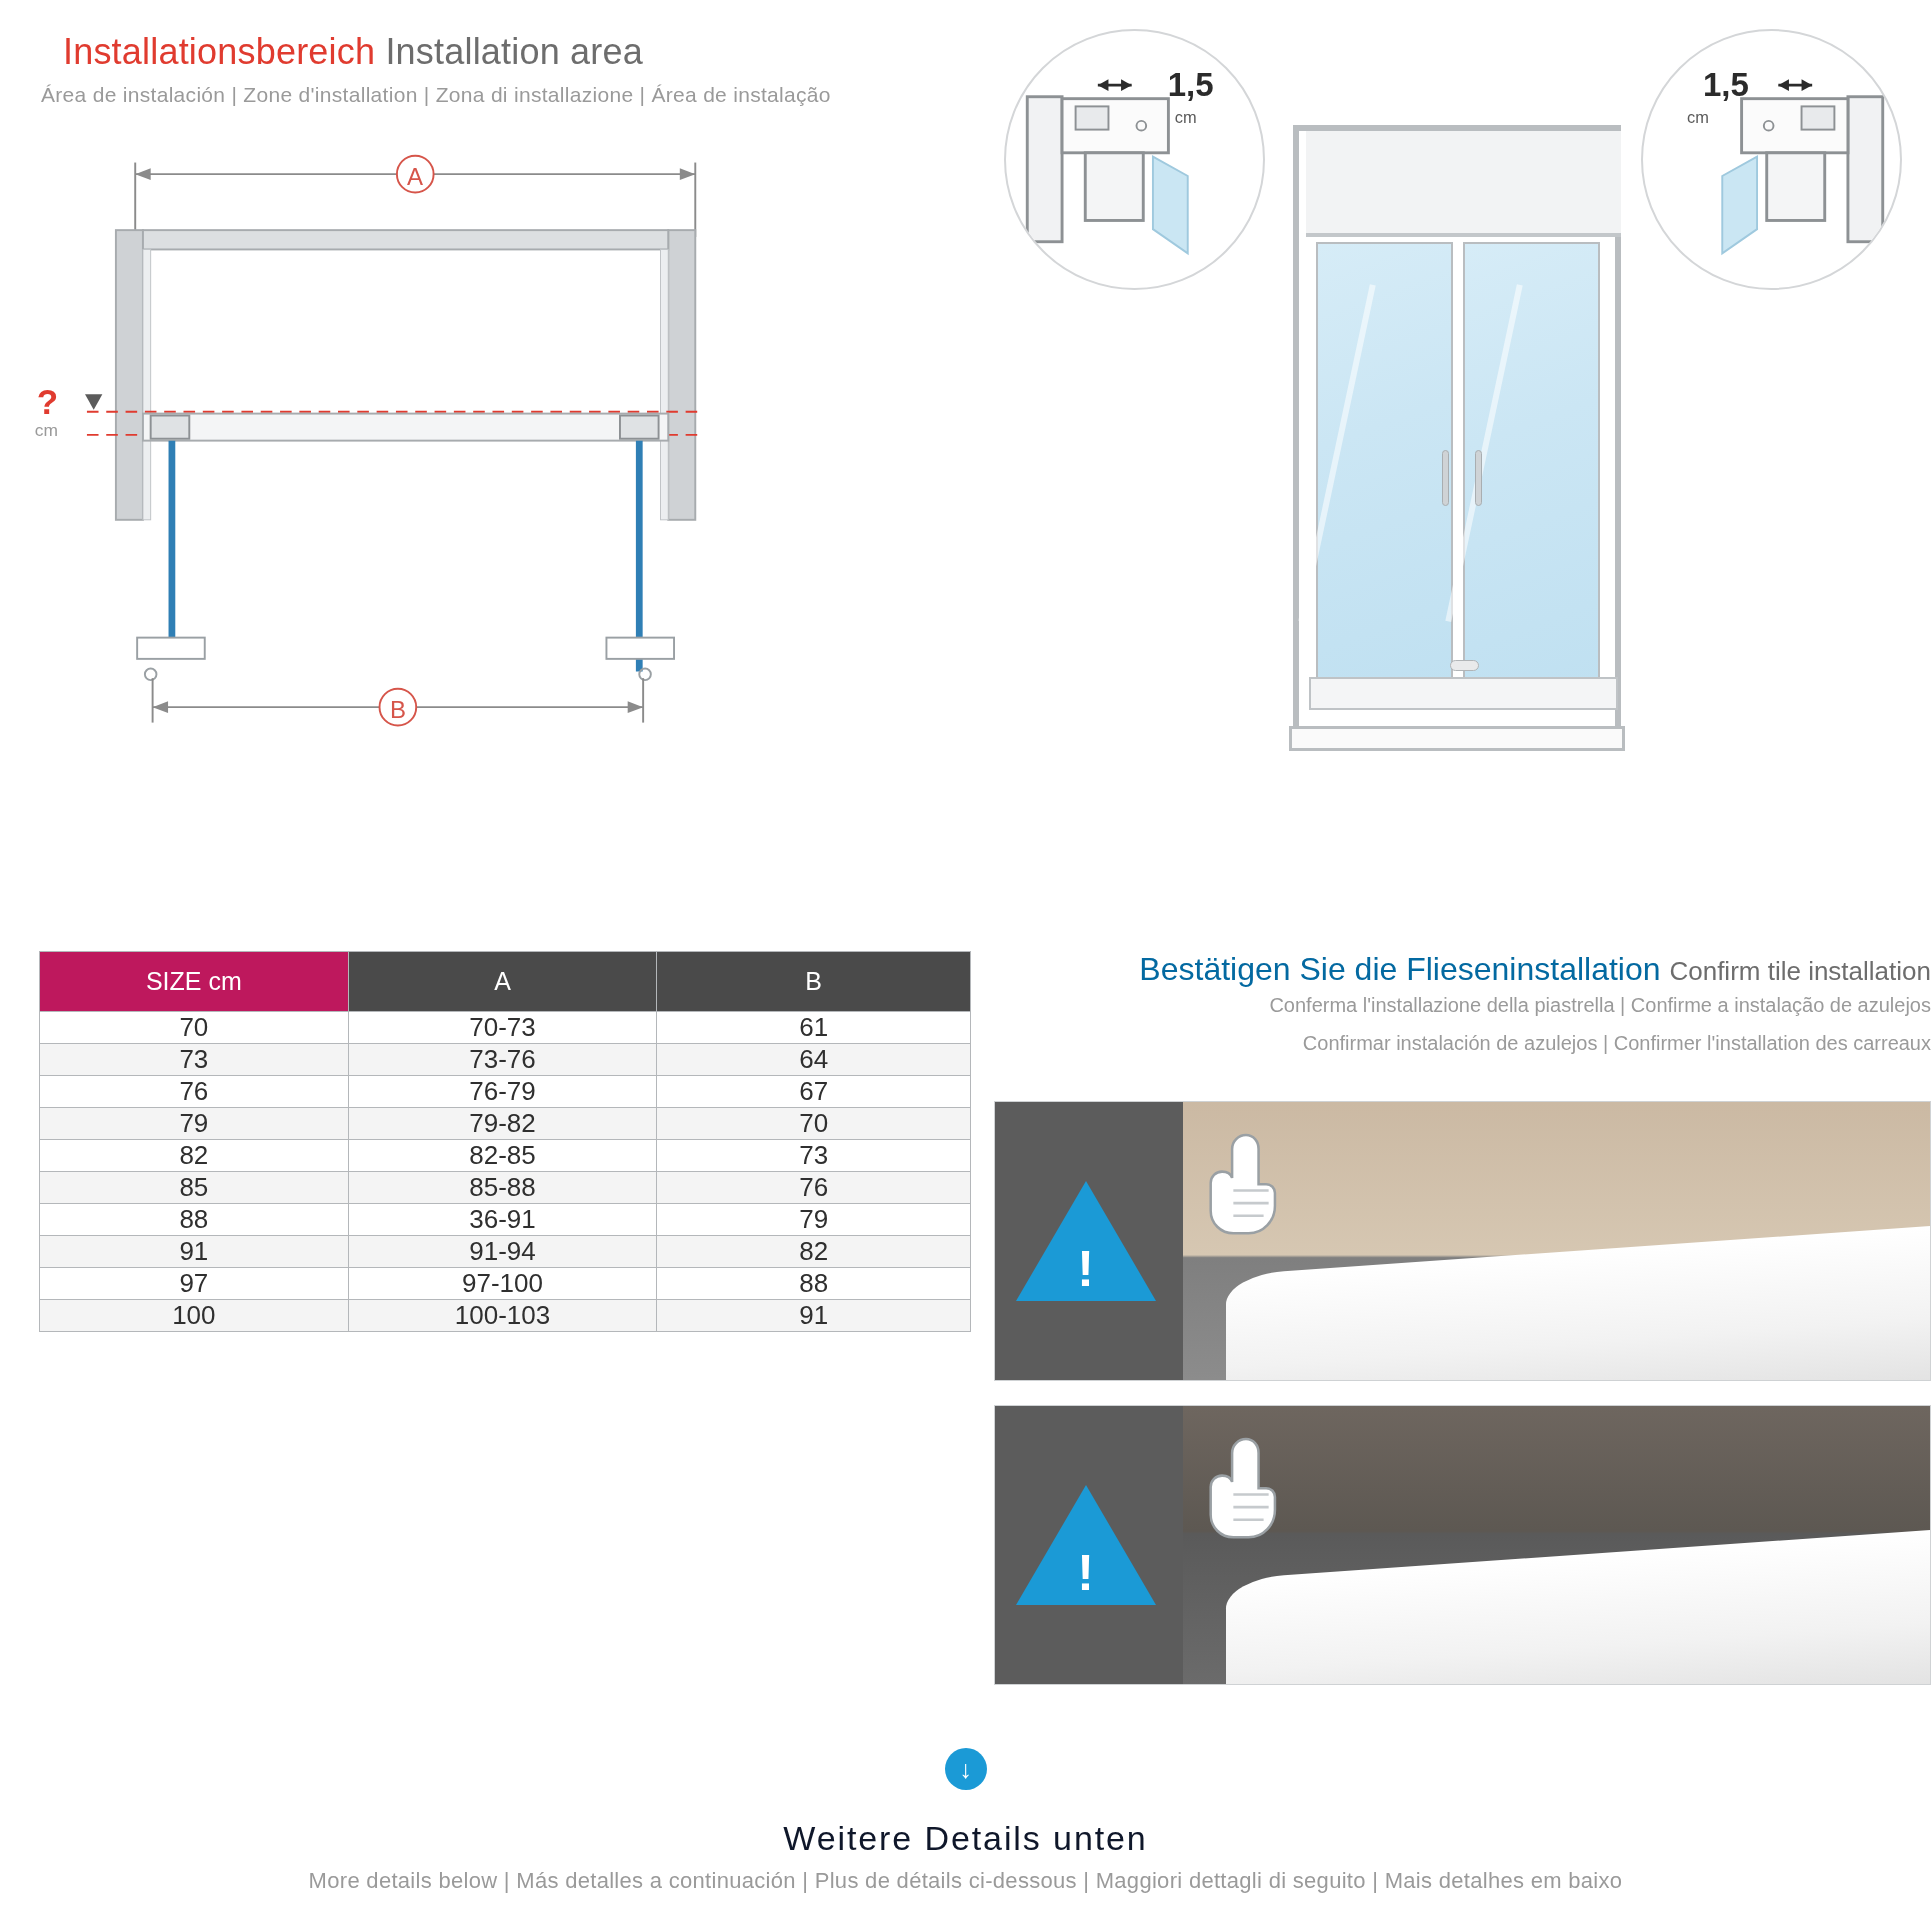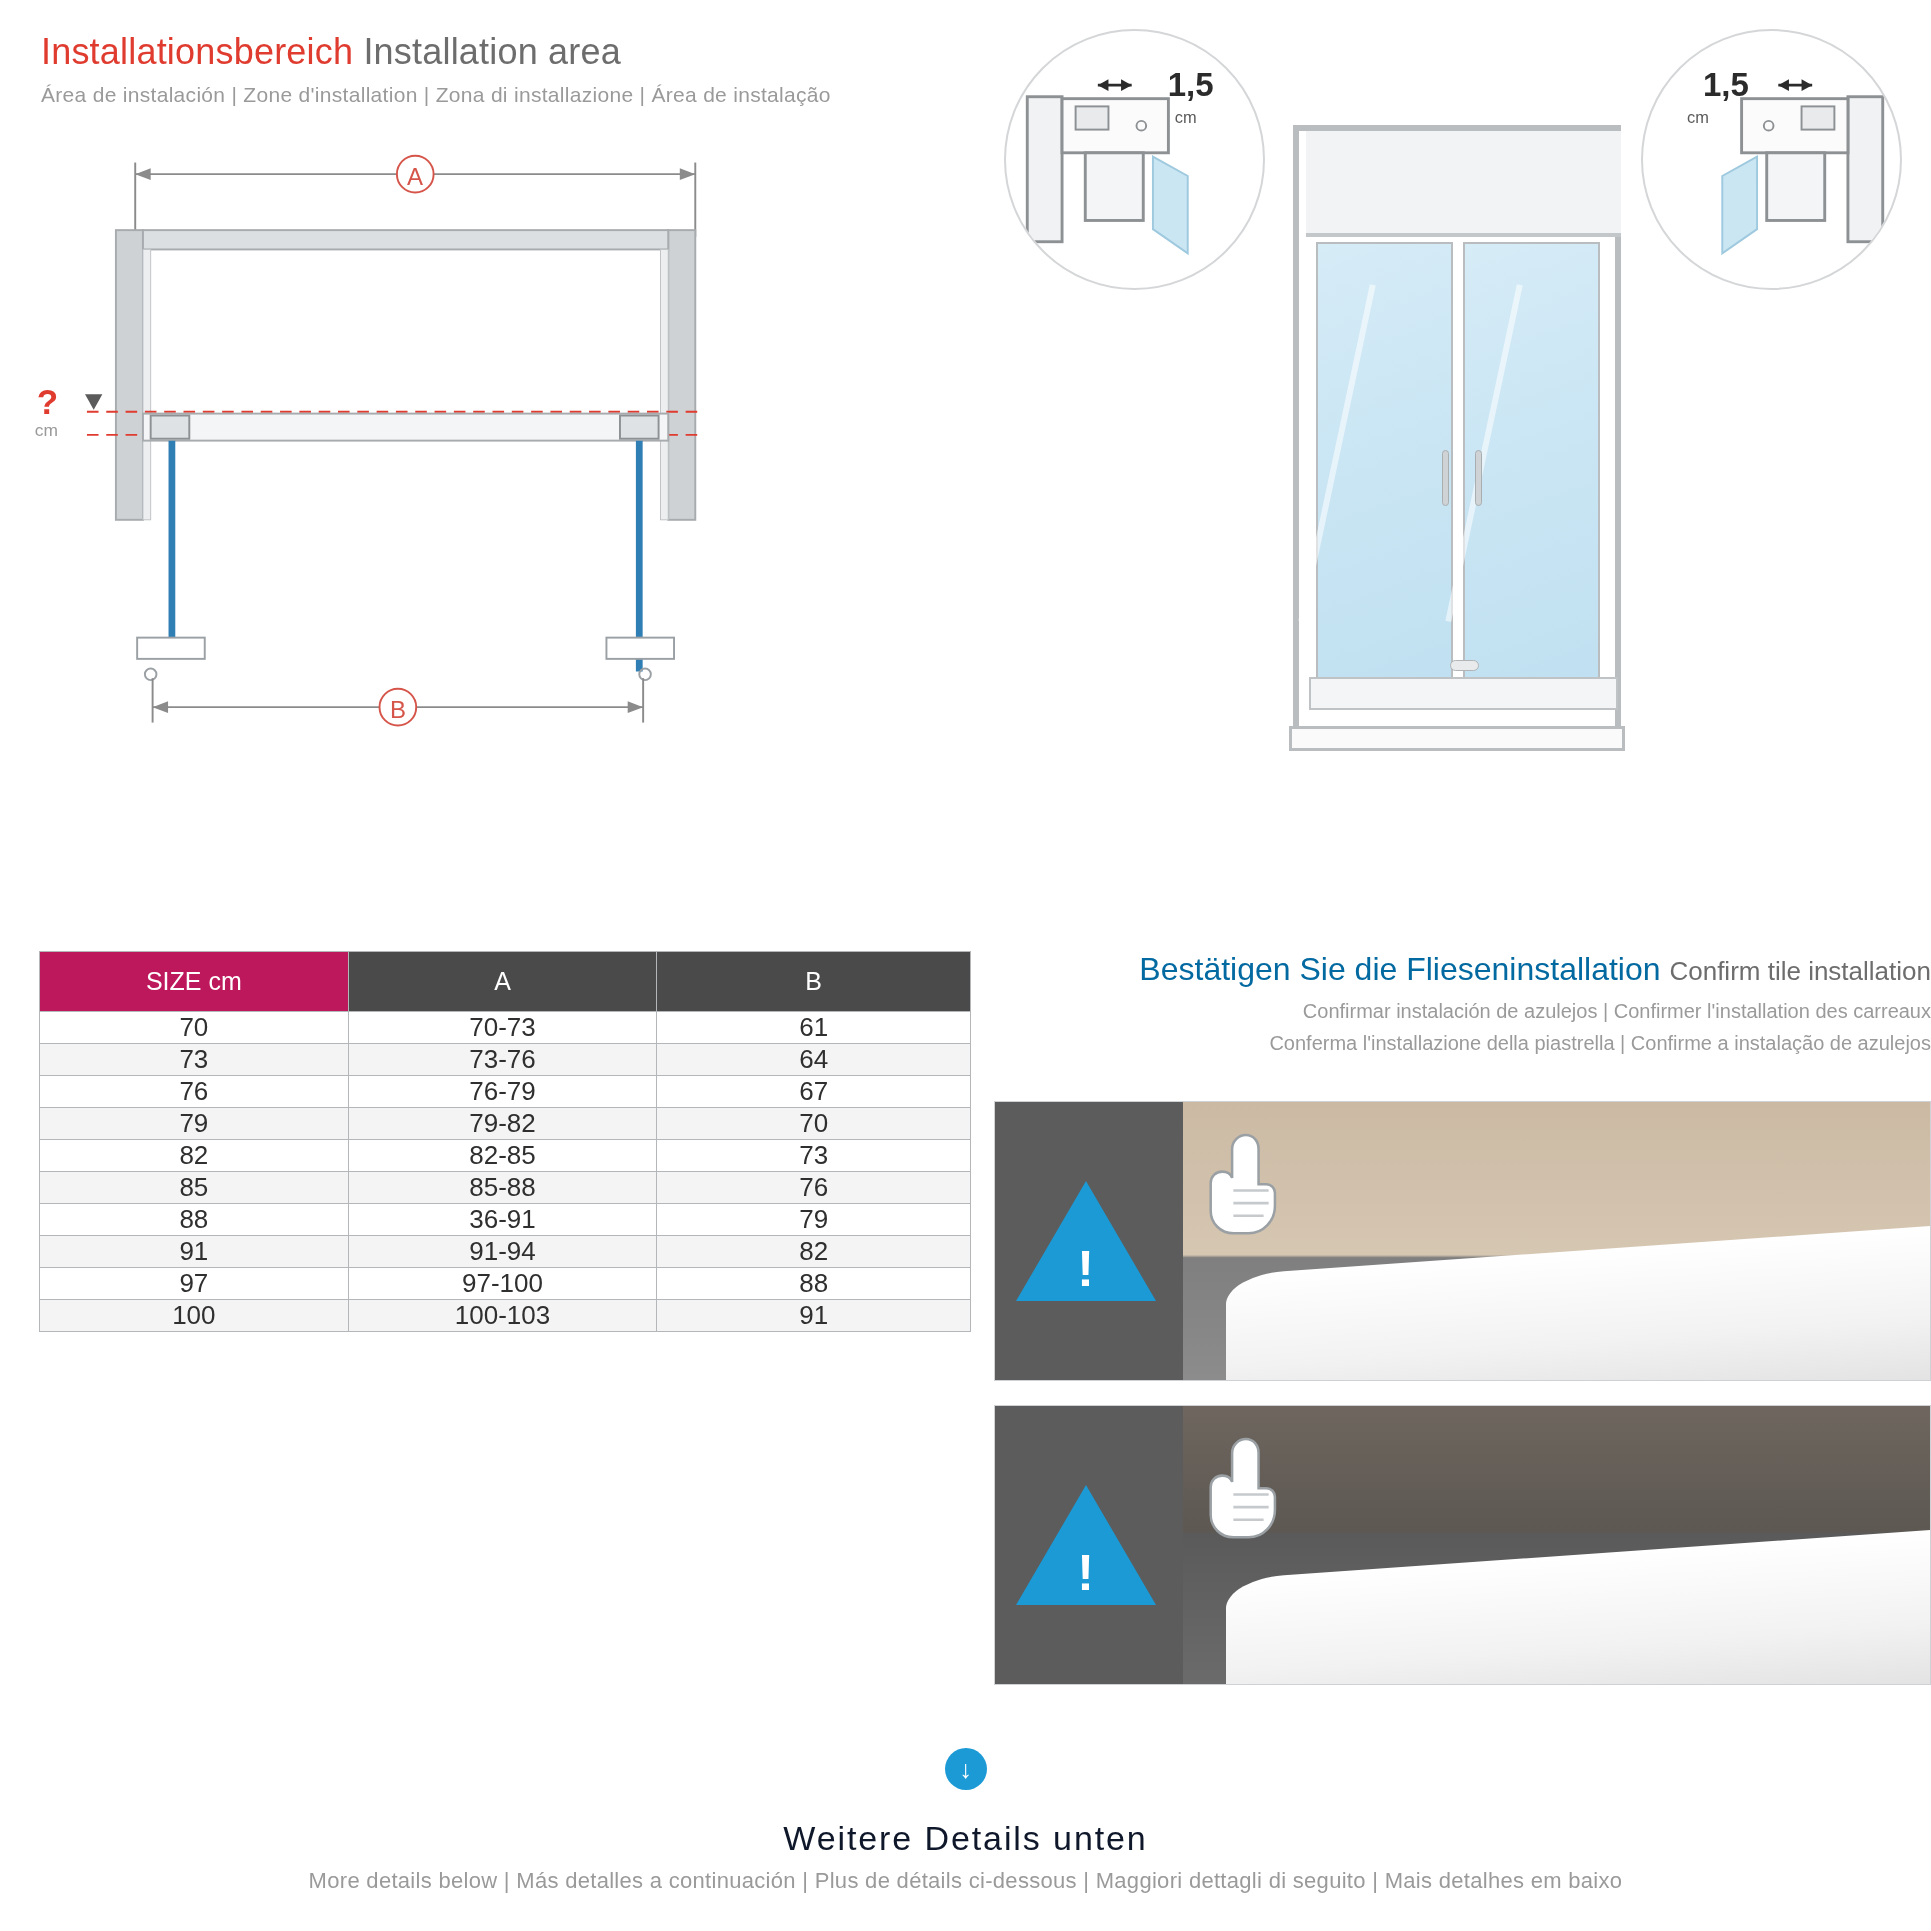--- a/index.html
+++ b/index.html
@@ -9,21 +9,21 @@
     background:#ffffff;
     color:#3c3c3c;
     position:relative;
     overflow:hidden;
   }
   .page { position:absolute; inset:0; }
 
   
   .hdr-left { position:absolute; left:41px; top:31px; width:927px; }
   .hdr-title { font-size:36px; letter-spacing:0.2px; }
-  .hdr-title .de { color:#e03b2f; }
+  .hdr-title .de { color:#e03b2f;margin-left:22px; }
   .hdr-title .en { color:#6d6d6d; }
   .hdr-sub { margin-top:9.7px; font-size:21px; color:#9a9a9a; letter-spacing:0.3px; }
 
   
   .drawing { position:absolute; left:29px; top:145px; width:927px; height:599px; }
 
   
   .illus { position:absolute; left:994px; top:19.3px; width:917px; height:714px; }
 
   
@@ -302,22 +302,22 @@
           <td>91</td>
         </tr>
     </tbody>
   </table>
 
   <div class="hdr-right">
     <div class="hr-title">
       <span class="de">Bestätigen Sie die Flieseninstallation</span>
       <span class="en">Confirm tile installation</span>
     </div>
+    <div class="hr-sub" style="margin-top:1.9px;">Conferma l'installazione della piastrella | Confirme a instalação de azulejos</div>
     <div class="hr-sub">Confirmar instalación de azulejos | Confirmer l'installation des carreaux</div>
-    <div class="hr-sub" style="margin-top:1.9px;">Conferma l'installazione della piastrella | Confirme a instalação de azulejos</div>
   </div>
 
   <div class="photo p1">
     <div class="ph-dark"></div>
     <div class="ph-wall">
       <div class="tray"></div>
     </div>
     <div class="warn"></div>
     <div class="warn-in">!</div>
     <svg class="hand" viewBox="0 0 100 100">

